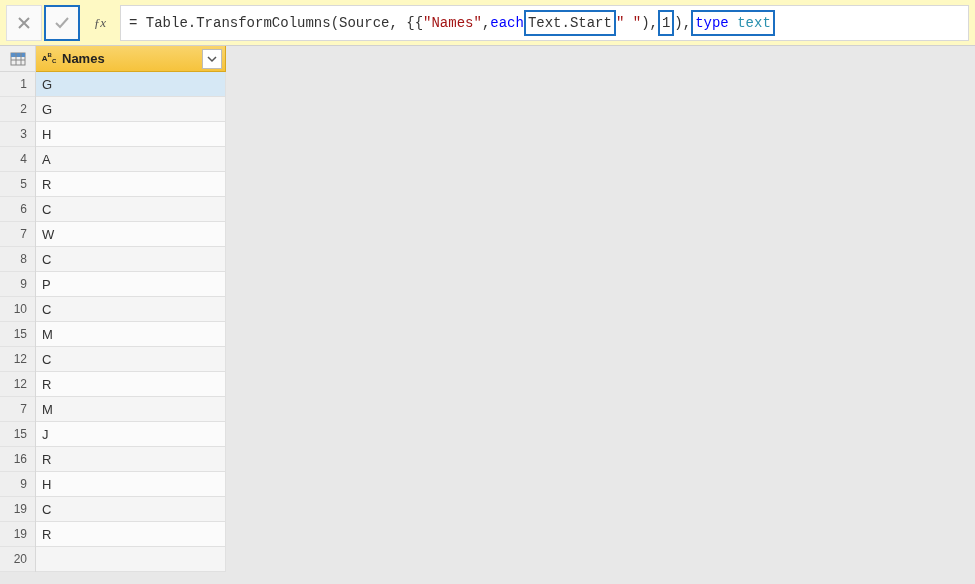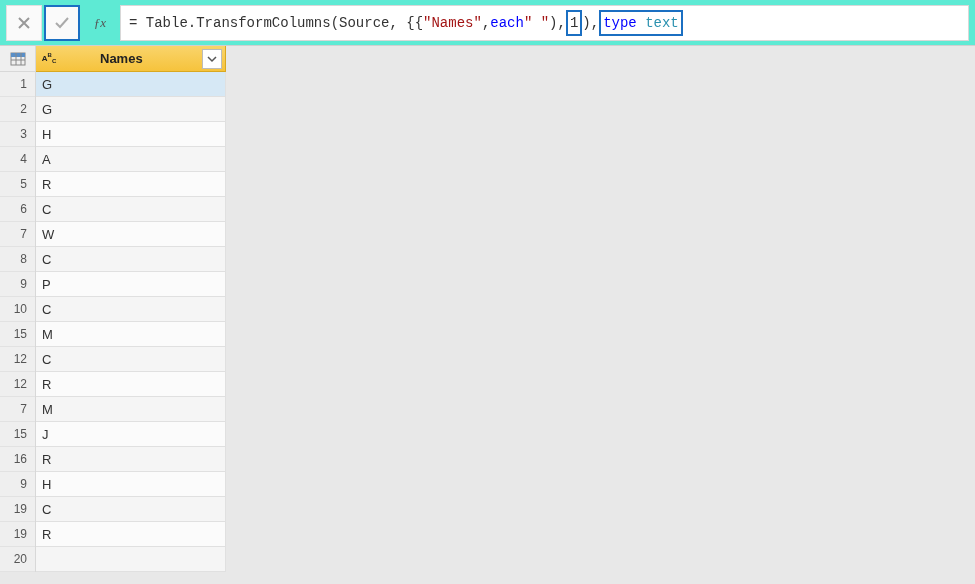--- a/index.html
+++ b/index.html
@@ -8,21 +8,21 @@
       font-size: 13px;
       background: #e8e8e8;
       width: 975px;
       height: 584px;
       overflow: hidden;
       color: #333;
     }
     .formula-row {
       display: flex;
       align-items: center;
-      background: #5eead4;
+      background: #fef9c3;
       border-bottom: 1px solid #d0d0d0;
       height: 46px;
       padding: 4px 6px;
       gap: 2px;
     }
     .fx-btn {
       width: 36px;
       height: 36px;
       display: flex;
       align-items: center;
@@ -102,21 +102,20 @@
       display: flex;
       align-items: center;
       justify-content: center;
       color: #222;
     }
     .col-name {
       flex: 1;
       font-weight: 600;
       color: #222;
       font-size: 13px;
-      margin-left: 38px;
     }
     .filter-btn {
       width: 20px;
       height: 20px;
       background: #fff;
       border: 1px solid #bbb;
       display: flex;
       align-items: center;
       justify-content: center;
       margin-right: 3px;
@@ -151,20 +150,21 @@
   </div>
   <div class="fx-btn fx-label">
     <span>ƒx</span>
   </div>
   <div class="formula-input">
     <span>= Table.TransformColumns(Source, {{</span>
     <span class="tok-string">"Names"</span>
     <span>, </span>
     <span class="tok-keyword">each</span>
     <span> </span>
+    <span class="tok-box">Text.Start</span>
     <span class="tok-string">" "</span>
     <span>), </span>
     <span class="tok-box tok-num">1</span>
     <span>),</span>
     <span> </span>
     <span class="tok-box"><span class="tok-type">type</span><span> </span><span class="tok-typeval">text</span></span>
 
   </div>
 </div>
 

